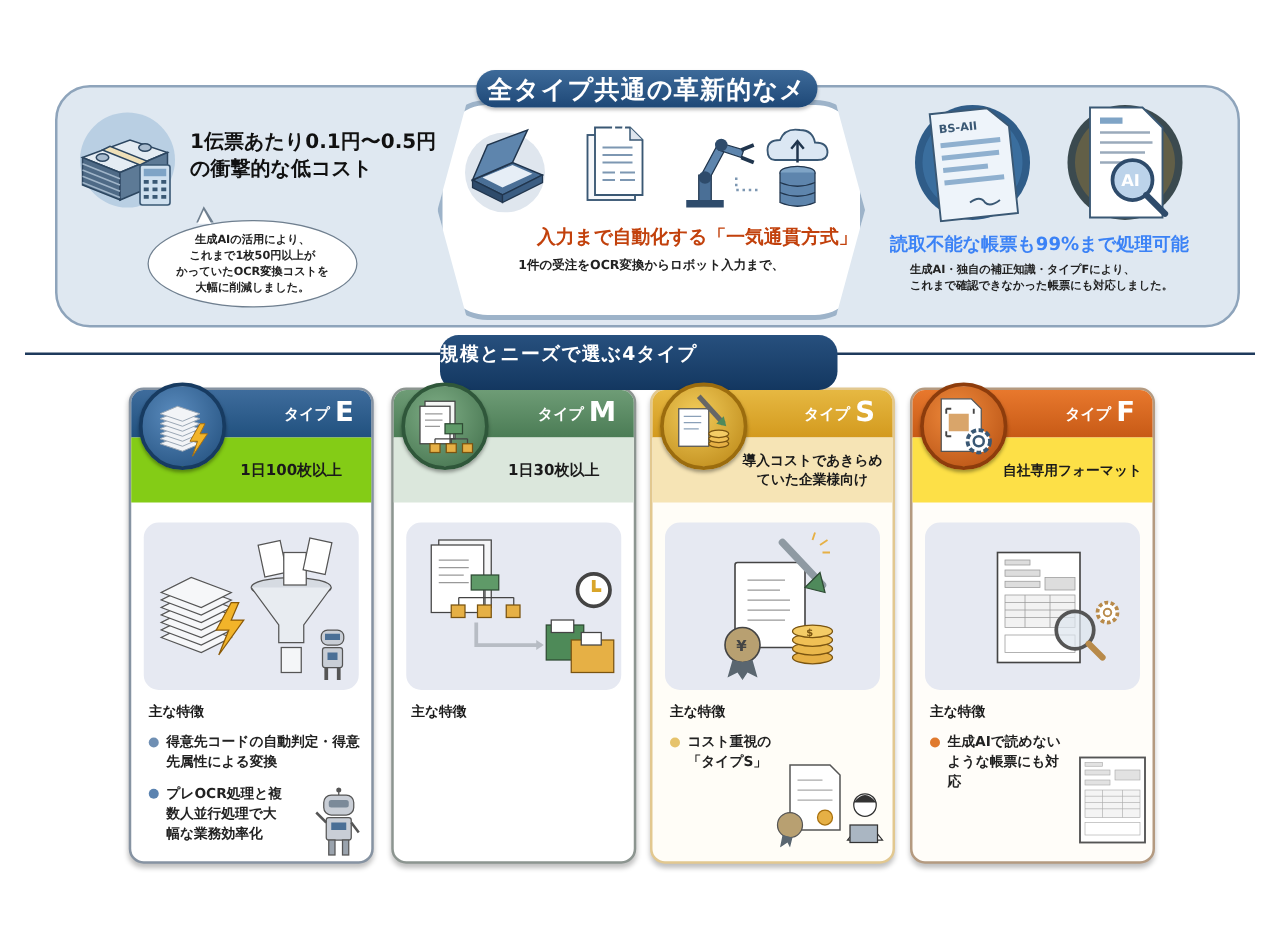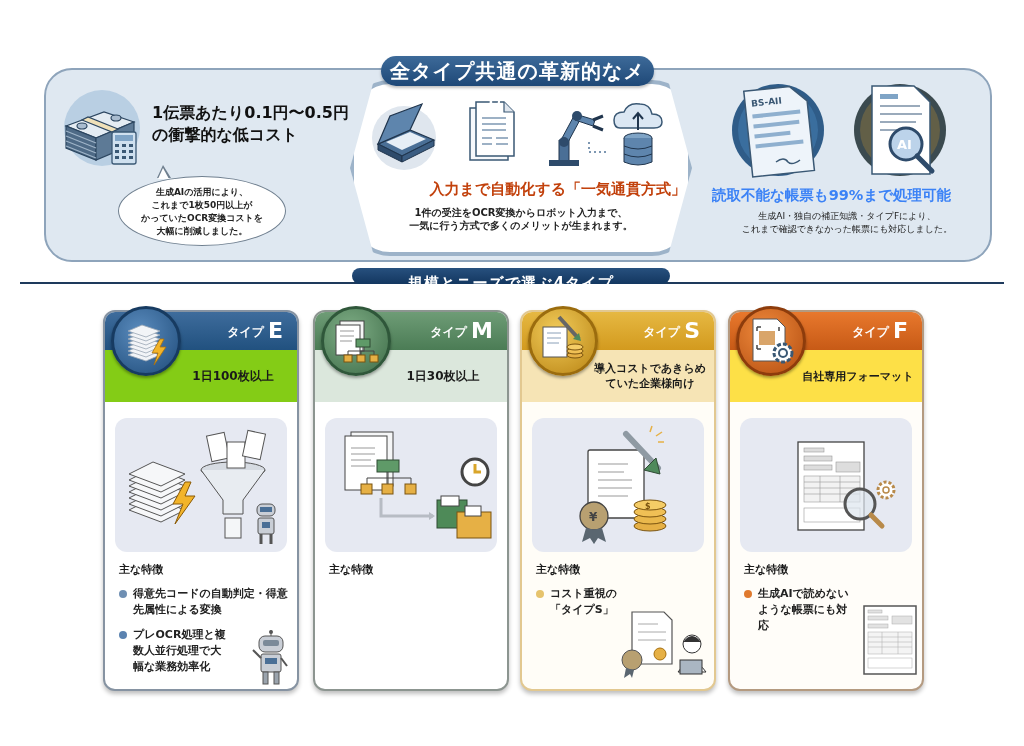--- a/index.html
+++ b/index.html
@@ -28,27 +28,27 @@
     border-left: 6px solid transparent; border-right: 8px solid transparent; border-bottom: 13px solid #6f7f8f; }
   .bubble::after { content: ""; position: absolute; left: 39px; top: -9px; width: 0; height: 0;
     border-left: 5px solid transparent; border-right: 6px solid transparent; border-bottom: 11px solid #fff; }
 
   .mid-icons { position: absolute; left: 14px; top: 14px; width: 300px; height: 70px; }
   .mid-title { position: absolute; left: 0; top: 94px; width: 330px; text-align: right; font-size: 15px; font-weight: bold; color: #c2410c; }
   .mid-desc { position: absolute; left: 0; top: 120px; width: 330px; text-align: center; font-size: 10px; font-weight: bold; line-height: 13px; color: #222; }
 
   .right-icons { position: absolute; left: 730px; top: 78px; width: 230px; height: 100px; }
   .right-title { position: absolute; left: 712px; top: 186px; width: 270px; text-align: left; font-size: 14.5px; font-weight: bold; color: #3b82f6; }
-  .right-desc { position: absolute; left: 712px; top: 210px; width: 270px; text-align: center; font-size: 9px; font-weight: normal; line-height: 13px; color: #222; }
+  .right-desc { position: absolute; left: 728px; top: 210px; width: 270px; font-size: 9px; font-weight: bold; line-height: 13px; color: #222; }
 
   
   .divider-line { position: absolute; left: 20px; top: 282px; width: 984px; height: 2px; background: #1e3a5c; }
-  .section-title { position: absolute; left: 352px; top: 268px; width: 318px; height: 16px;
+  .section-title { position: absolute; left: 352px; top: 268px; width: 318px; height: 44px;
     background: linear-gradient(#27507e, #133760); border-radius: 15px; color: #fff; font-size: 15px;
-    font-weight: bold; text-align: center; line-height: 30px; letter-spacing: 1px; z-index: 2; }
+    font-weight: bold; text-align: left; line-height: 30px; letter-spacing: 1px; z-index: 2; }
 
   
   .card { position: absolute; top: 310px; width: 196px; height: 381px; background: #fff;
     border: 2px solid; border-radius: 12px; box-shadow: 0 3px 4px rgba(0,0,0,0.25); overflow: visible; }
   .card-head { position: absolute; left: 0; top: 0; width: 100%; height: 38px; border-radius: 10px 10px 0 0; }
   .card-sub { position: absolute; left: 0; top: 38px; width: 100%; height: 52px; }
   .type-label { position: absolute; right: 14px; top: 6px; color: #fff; font-weight: bold; font-size: 12px; }
   .type-label .letter { font-size: 22px; margin-left: 4px; vertical-align: -2px; }
   .sub-text { position: absolute; left: 70px; right: 6px; top: 0; height: 52px; display: flex; align-items: center; justify-content: center;
     font-weight: bold; font-size: 12px; line-height: 17px; text-align: center; color: #1a1a1a; }
@@ -165,21 +165,20 @@
       <line x1="28" y1="30" x2="28" y2="14" stroke="#20354d" stroke-width="2"></line>
       <path d="M23 19 L28 13 L33 19" fill="none" stroke="#20354d" stroke-width="2"></path>
       <ellipse cx="28" cy="38" rx="14" ry="5" fill="#7fa4c6" stroke="#20354d"></ellipse>
       <path d="M14 38 L14 62 Q28 68 42 62 L42 38" fill="#5e85ad" stroke="#20354d"></path>
       <path d="M14 46 Q28 52 42 46 M14 54 Q28 60 42 54" fill="none" stroke="#20354d"></path>
     </g>
   </svg>
   <div class="mid-title">入力まで自動化する「一気通貫方式」</div>
   <div class="mid-desc">
     <div>1件の受注をOCR変換からロボット入力まで、</div>
-    <div>一気に行う方式で多くのメリットが生まれます。</div>
   </div>
 </div>
 
 <svg class="right-icons" viewBox="0 0 230 100">
   <g>
     <circle cx="48" cy="52" r="46" fill="#2f5c88"></circle>
     <circle cx="48" cy="52" r="40" fill="#3f76a8" opacity="0.7"></circle>
     <path d="M18 10 L64 10 L80 26 L80 96 L18 96 Z" fill="#eef4fa" stroke="#3a5874" stroke-width="1.5" transform="rotate(-6 48 52)"></path>
     <text x="24" y="26" font-size="9" font-weight="bold" fill="#3a5874" font-family="DejaVu Sans, sans-serif" transform="rotate(-6 48 52)">BS-AII</text>
     <g stroke="#8fb0cf" stroke-width="4" transform="rotate(-6 48 52)">

